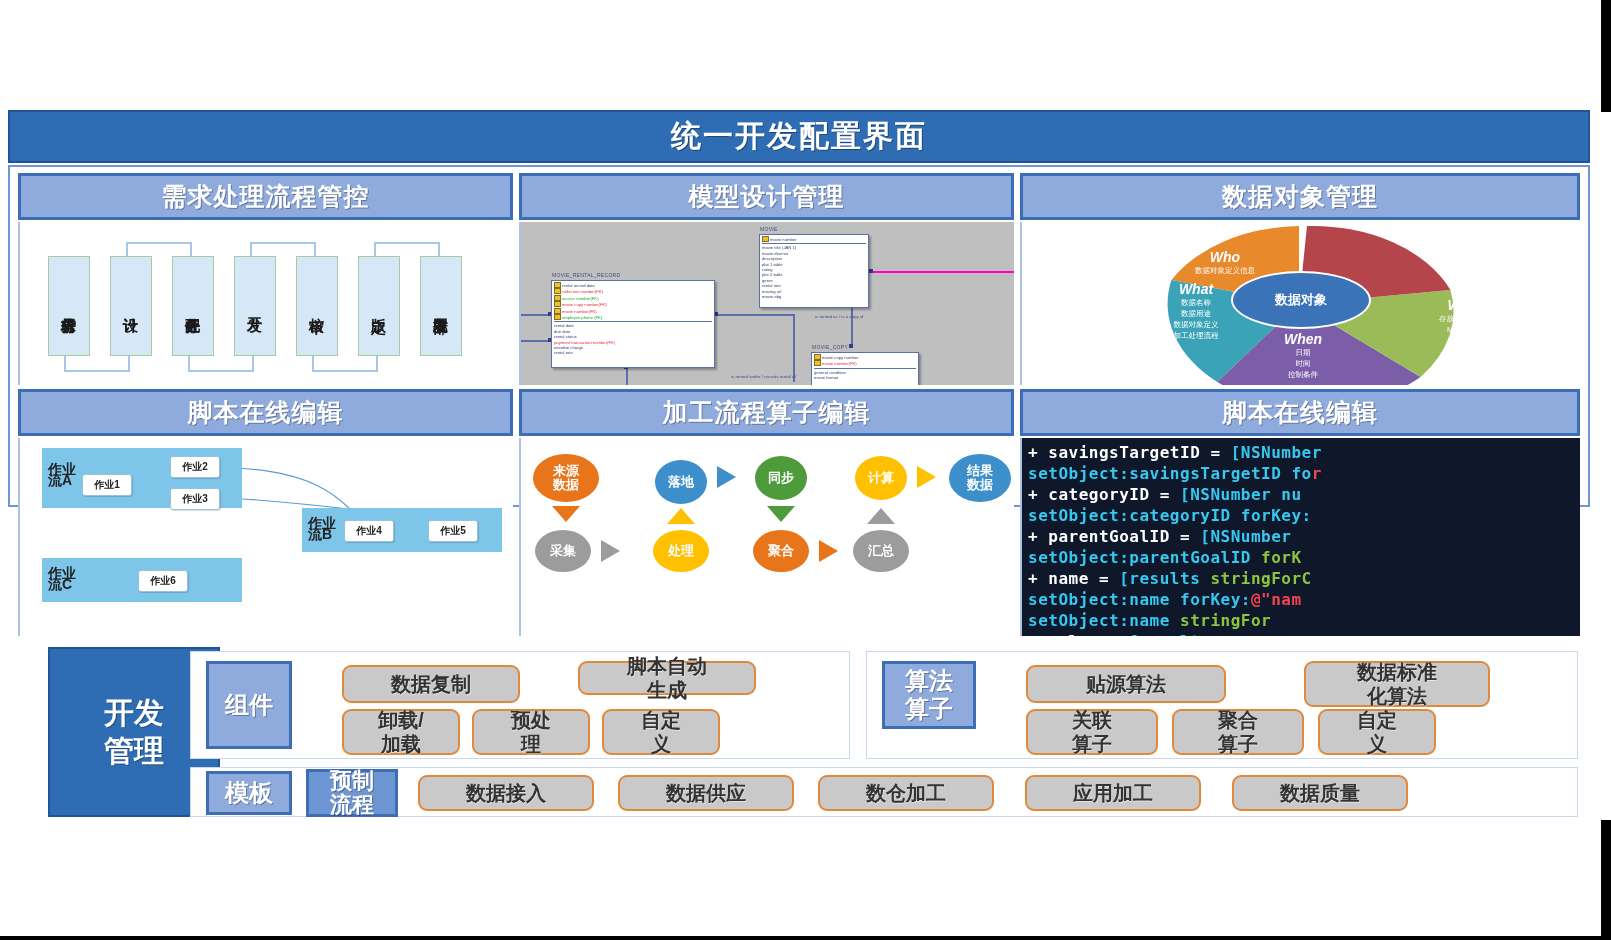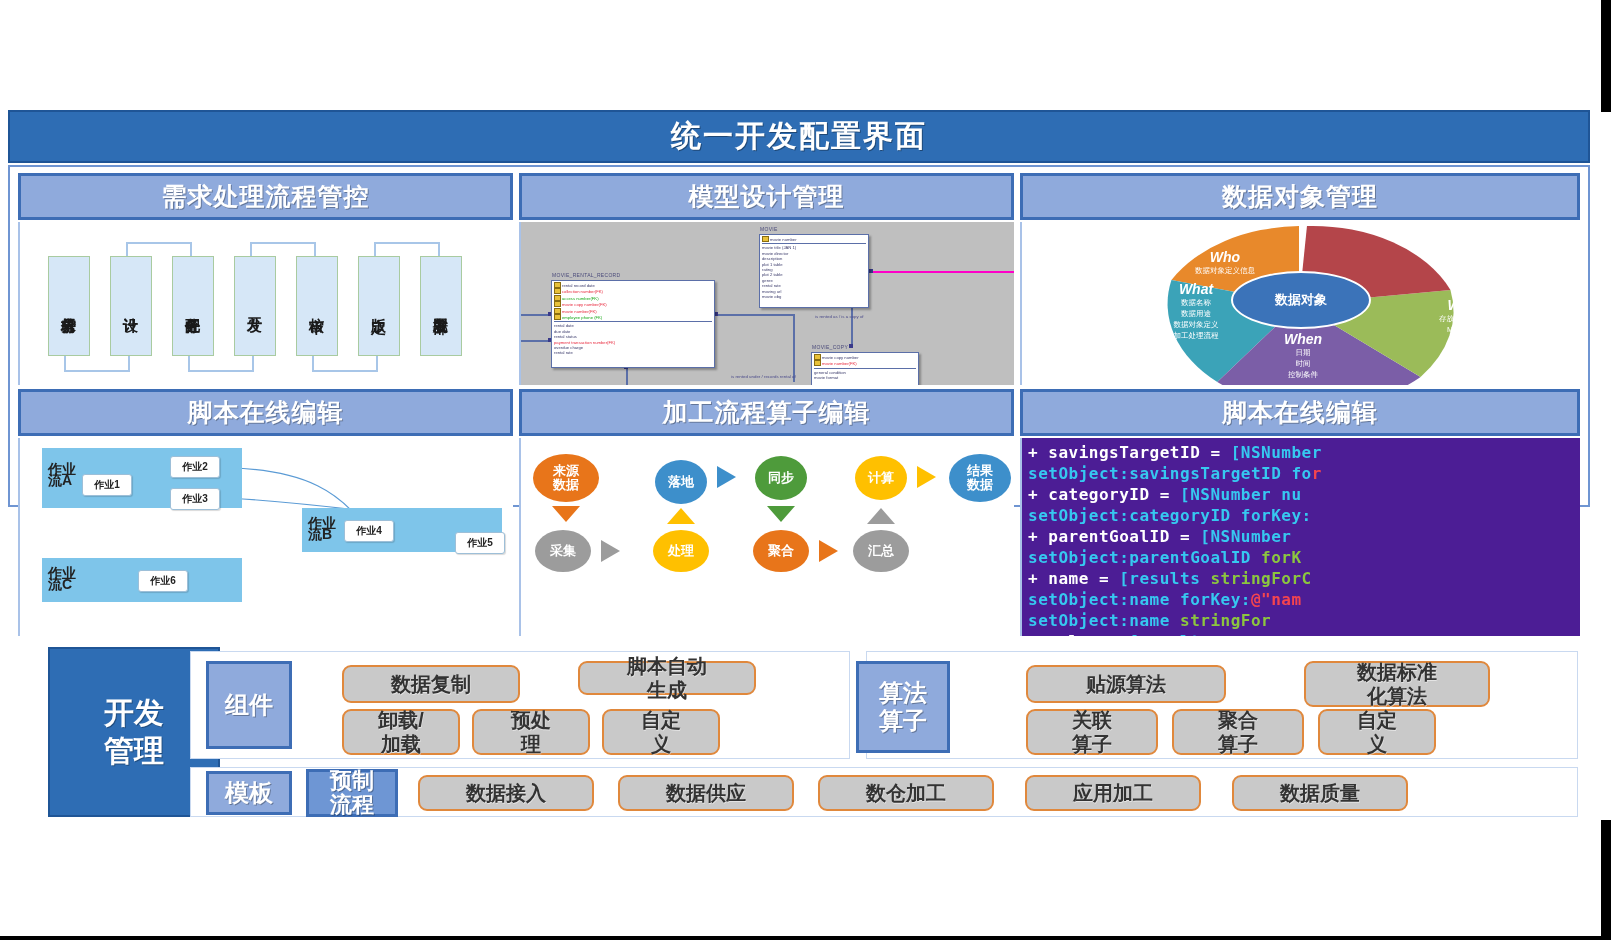--- a/index.html
+++ b/index.html
@@ -87,21 +87,21 @@
   
   .op{position:absolute;border-radius:50%;display:flex;align-items:center;
       justify-content:center;color:#fff;font-weight:bold;font-size:13px;
       text-align:center;line-height:14px;}
   .tri{position:absolute;width:0;height:0;}
   .tri-r{border-top:11px solid transparent;border-bottom:11px solid transparent;}
   .tri-d{border-left:14px solid transparent;border-right:14px solid transparent;}
   .tri-u{border-left:14px solid transparent;border-right:14px solid transparent;}
 
   
-  .code{position:absolute;inset:0;background:#4c1d95;
+  .code{position:absolute;inset:0;background:#0f172a;
       font-family:"DejaVu Sans Mono","Liberation Mono",monospace;
       font-size:16px;font-weight:bold;line-height:21px;padding:4px 15px 0 6px;
       box-sizing:border-box;overflow:hidden;white-space:nowrap;letter-spacing:.5px;}
   .c-w{color:#ffffff;} .c-c{color:#36C8F0;}
   .c-g{color:#8CC63F;} .c-r{color:#F4444F;}
 
   
   #devmgmt{position:absolute;left:0;top:537px;width:1582px;height:170px;}
   #dev-side{position:absolute;left:0;top:0;width:172px;height:170px;background:#2E6DB4;
       border:2px solid #1F5596;box-sizing:border-box;display:flex;align-items:center;
@@ -332,21 +332,21 @@
           </div>
         <div class="job" style="left:150px;top:50px;width:48px;height:20px;">
             <span>作业3</span>
           </div>
 
         <div class="jf" style="left:282px;top:70px;width:200px;height:44px;"></div>
         <div class="jf-lbl" style="left:288px;top:80px;">作业<br>流B</div>
         <div class="job" style="left:324px;top:82px;width:48px;height:20px;">
             <span>作业4</span>
           </div>
-        <div class="job" style="left:435px;top:82px;width:48px;height:20px;margin-top:12px;">
+        <div class="job" style="left:408px;top:82px;width:48px;height:20px;">
             <span>作业5</span>
           </div>
 
         <div class="jf" style="left:22px;top:120px;width:200px;height:44px;"></div>
         <div class="jf-lbl" style="left:28px;top:130px;">作业<br>流C</div>
         <div class="job" style="left:118px;top:132px;width:48px;height:20px;">
             <span>作业6</span>
           </div>
       </div>
     </div>
@@ -435,21 +435,21 @@
         <div class="cat-box" style="left:26px;top:14px;width:86px;height:88px;">
           <span>组件</span>
         </div>
         <div class="pill" style="left:162px;top:18px;width:178px;height:38px;">数据复制</div>
         <div class="pill" style="left:398px;top:14px;width:178px;height:34px;">脚本自动<br>生成</div>
         <div class="pill" style="left:162px;top:62px;width:118px;height:46px;">卸载/<br>加载</div>
         <div class="pill" style="left:292px;top:62px;width:118px;height:46px;">预处<br>理</div>
         <div class="pill" style="left:422px;top:62px;width:118px;height:46px;">自定<br>义</div>
 
         <div class="devcard" style="left:686px;top:4px;width:712px;height:108px;"></div>
-        <div class="cat-box" style="left:676px;top:14px;width:94px;height:92px;">
+        <div class="cat-box" style="left:702px;top:14px;width:94px;height:68px;">
           <span>算法<br>算子</span>
         </div>
         <div class="pill" style="left:846px;top:18px;width:200px;height:38px;">贴源算法</div>
         <div class="pill" style="left:1124px;top:14px;width:186px;height:46px;">数据标准<br>化算法</div>
         <div class="pill" style="left:846px;top:62px;width:132px;height:46px;">关联<br>算子</div>
         <div class="pill" style="left:992px;top:62px;width:132px;height:46px;">聚合<br>算子</div>
         <div class="pill" style="left:1138px;top:62px;width:118px;height:46px;">自定<br>义</div>
       </div>
 
       <div class="dev-row" id="dev-row-2">

